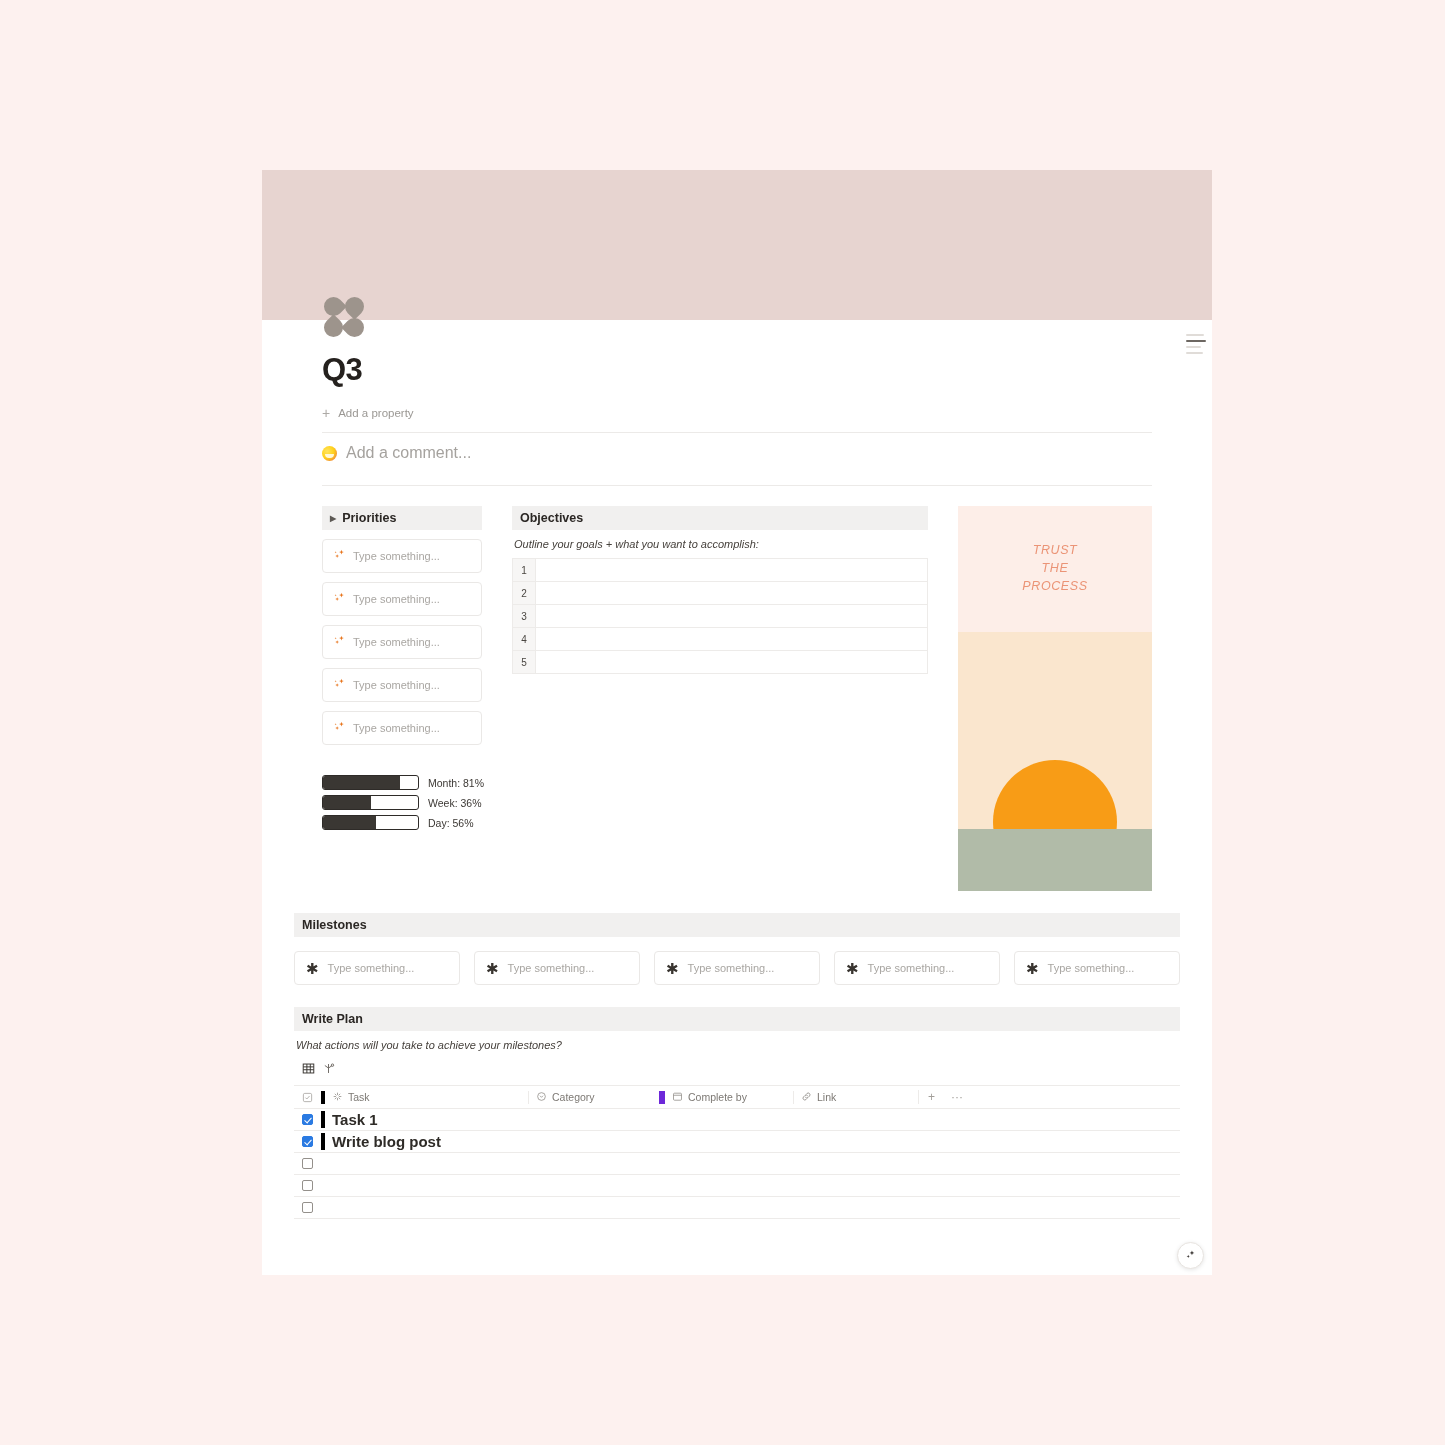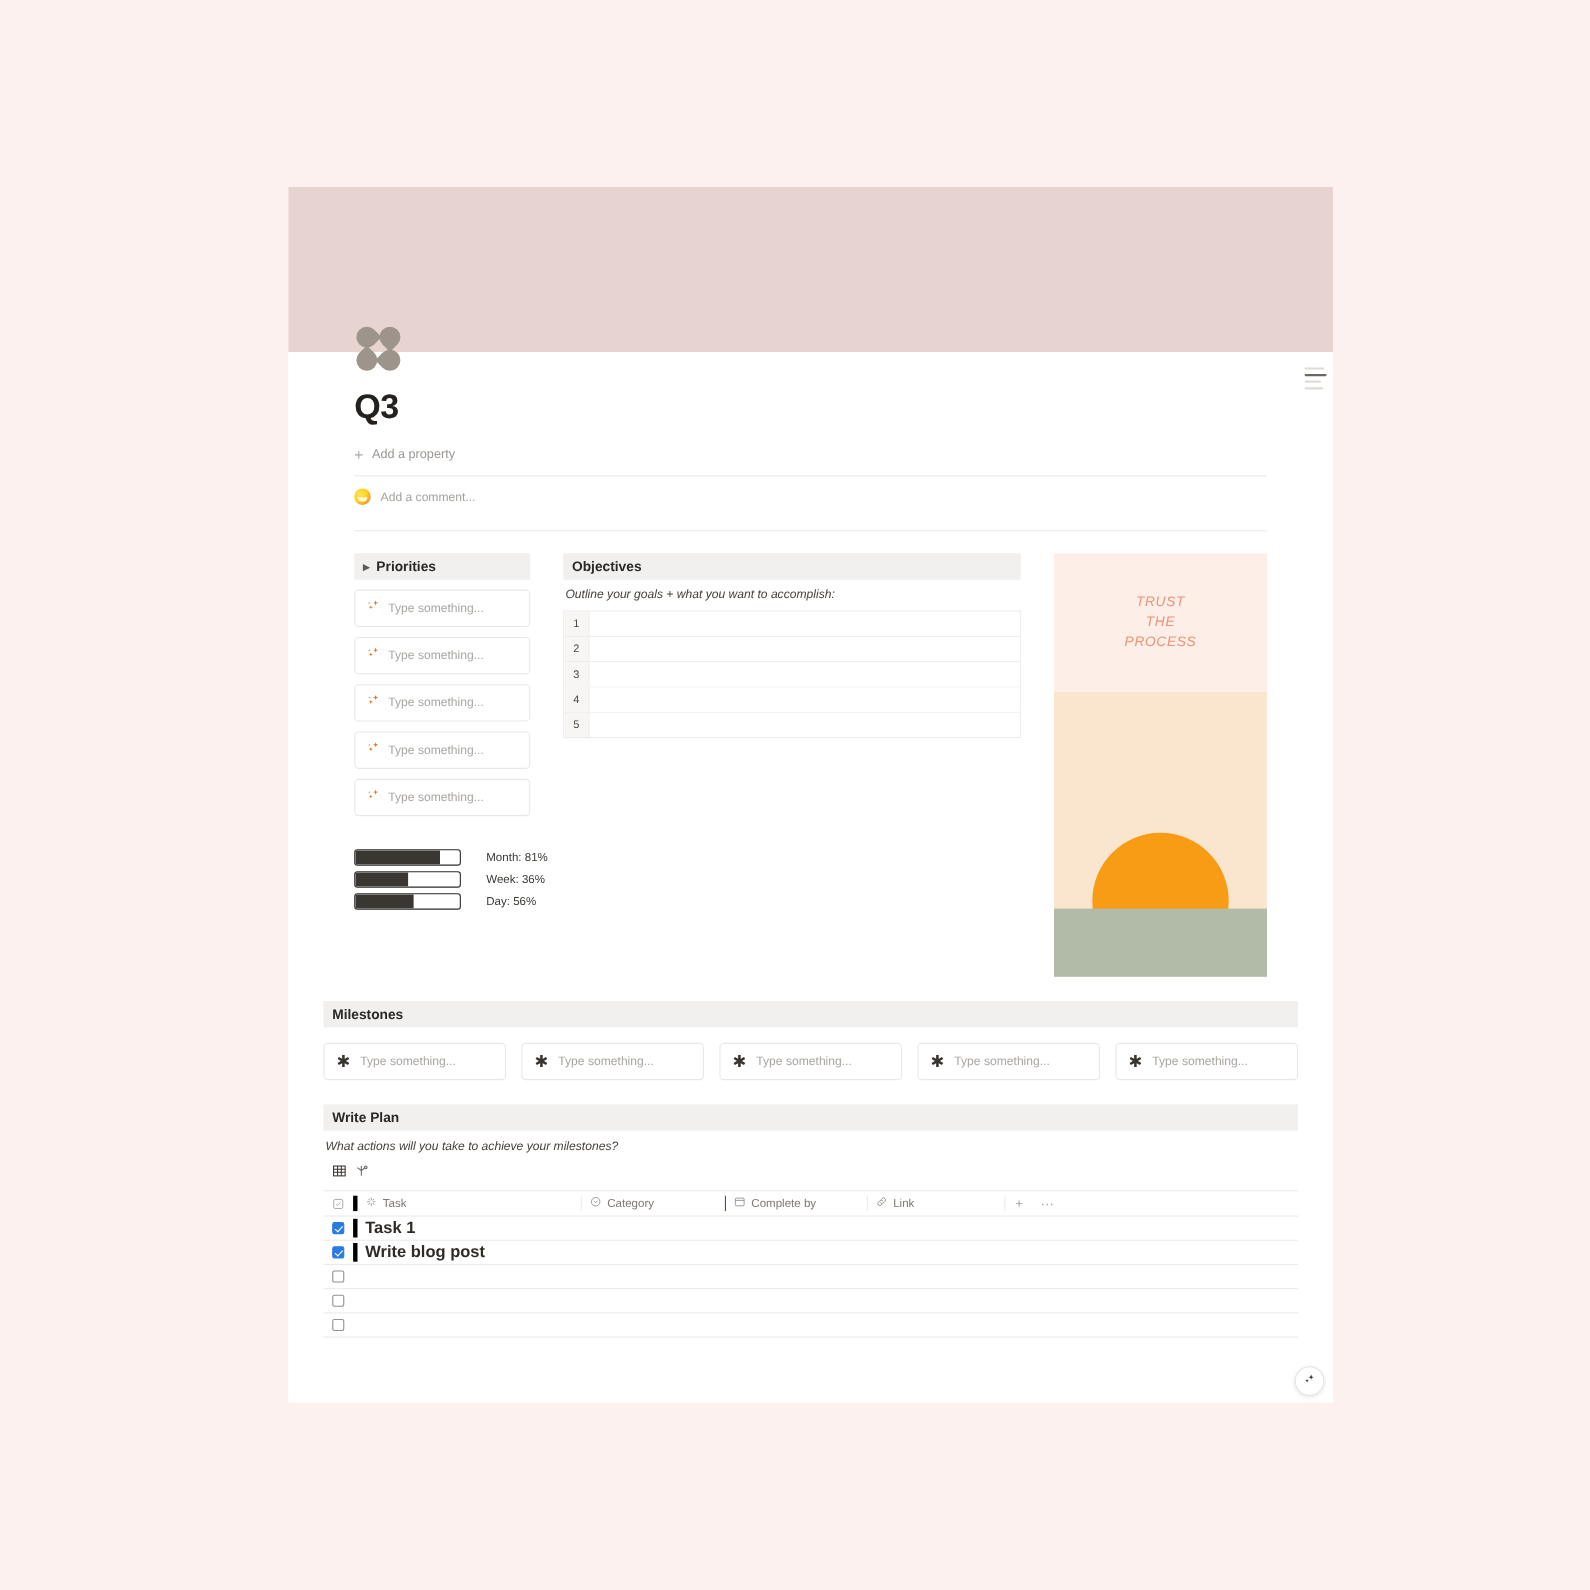--- a/index.html
+++ b/index.html
@@ -81,21 +81,21 @@
   .divider {
     height: 1px;
     background: #eceae8;
     margin: 12px 0 0 0;
   }
   .comment-row {
     display: flex;
     align-items: center;
     gap: 9px;
     padding: 11px 0 11px 0;
-    font-size: 11px;
+    font-size: 16px;
     color: #a5a29e;
     cursor: text;
   }
   .avatar {
     width: 15px;
     height: 15px;
     border-radius: 50%;
     background: radial-gradient(circle at 35% 35%, #ffe45e 0%, #ffd11a 48%, #e8604c 100%);
     flex: 0 0 auto;
     position: relative;
@@ -158,21 +158,21 @@
     cursor: text;
   }
   .pr-input .ph { font-size: 11px; color: #a9a6a2; }
   .spark { flex: 0 0 auto; }
 
   
   .bars { margin-top: 30px; }
   .bar-row {
     display: flex;
     align-items: center;
-    gap: 23px;
+    gap: 9px;
     margin-bottom: 5px;
     text-align: right;
   }
   .bar-track {
     width: 95px;
     height: 13px;
     border: 1.6px solid #2e2b28;
     border-radius: 3px;
     background: #fff;
     overflow: hidden;
@@ -289,21 +289,21 @@
     border-bottom: 1px solid #edebe9;
     align-items: center;
   }
   .tbl-head { height: 22px; }
   .c-check {
     width: 27px; flex: 0 0 27px;
     display: flex; align-items: center; justify-content: center;
   }
   .c-task { width: 203px; flex: 0 0 203px; border-left: 4px solid #000000; }
   .c-cat  { width: 130px; flex: 0 0 130px; border-left: 1px solid #edebe9; }
-  .c-date { width: 128px; flex: 0 0 128px; border-left: 1px solid #6d28d9; }
+  .c-date { width: 128px; flex: 0 0 128px; border-left: 6px solid #6d28d9; }
   .c-link { width: 124px; flex: 0 0 124px; border-left: 1px solid #edebe9; }
   .c-add  { flex: 1 1 auto; border-left: 1px solid #edebe9; }
 
   .hcell {
     display: flex;
     align-items: center;
     gap: 5px;
     height: 100%;
     padding-left: 7px;
     font-size: 10.5px;

